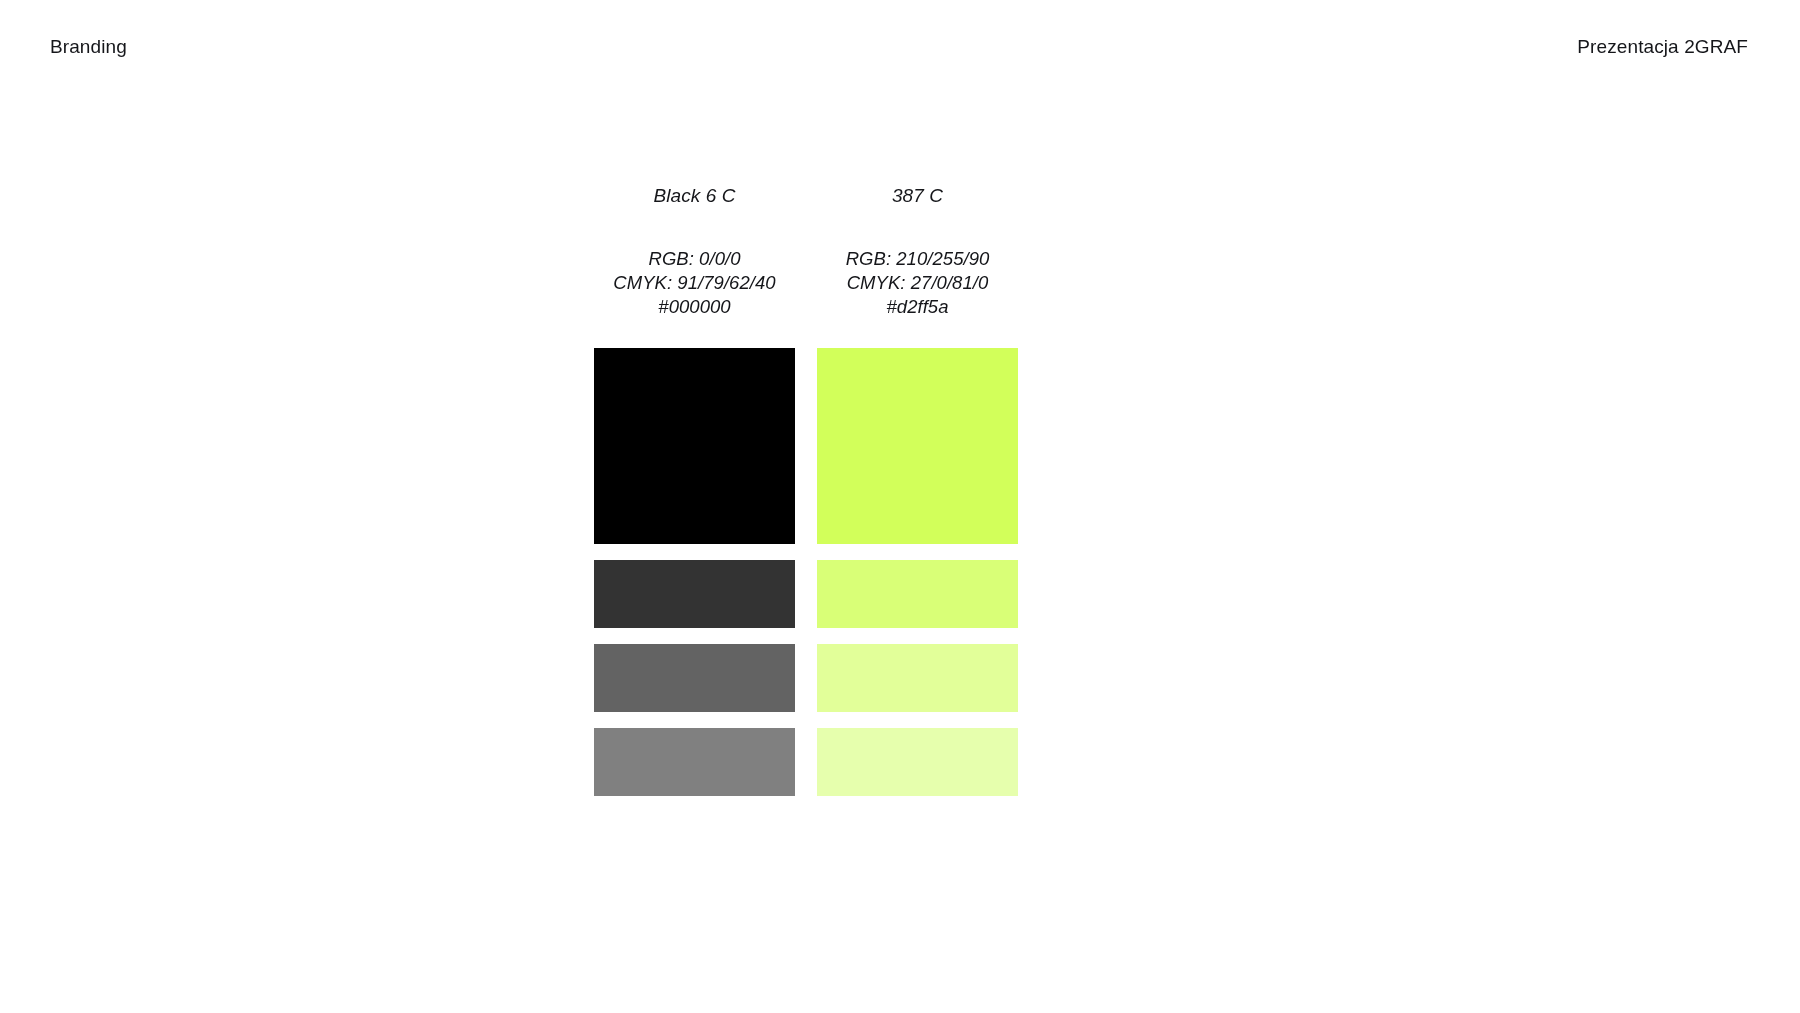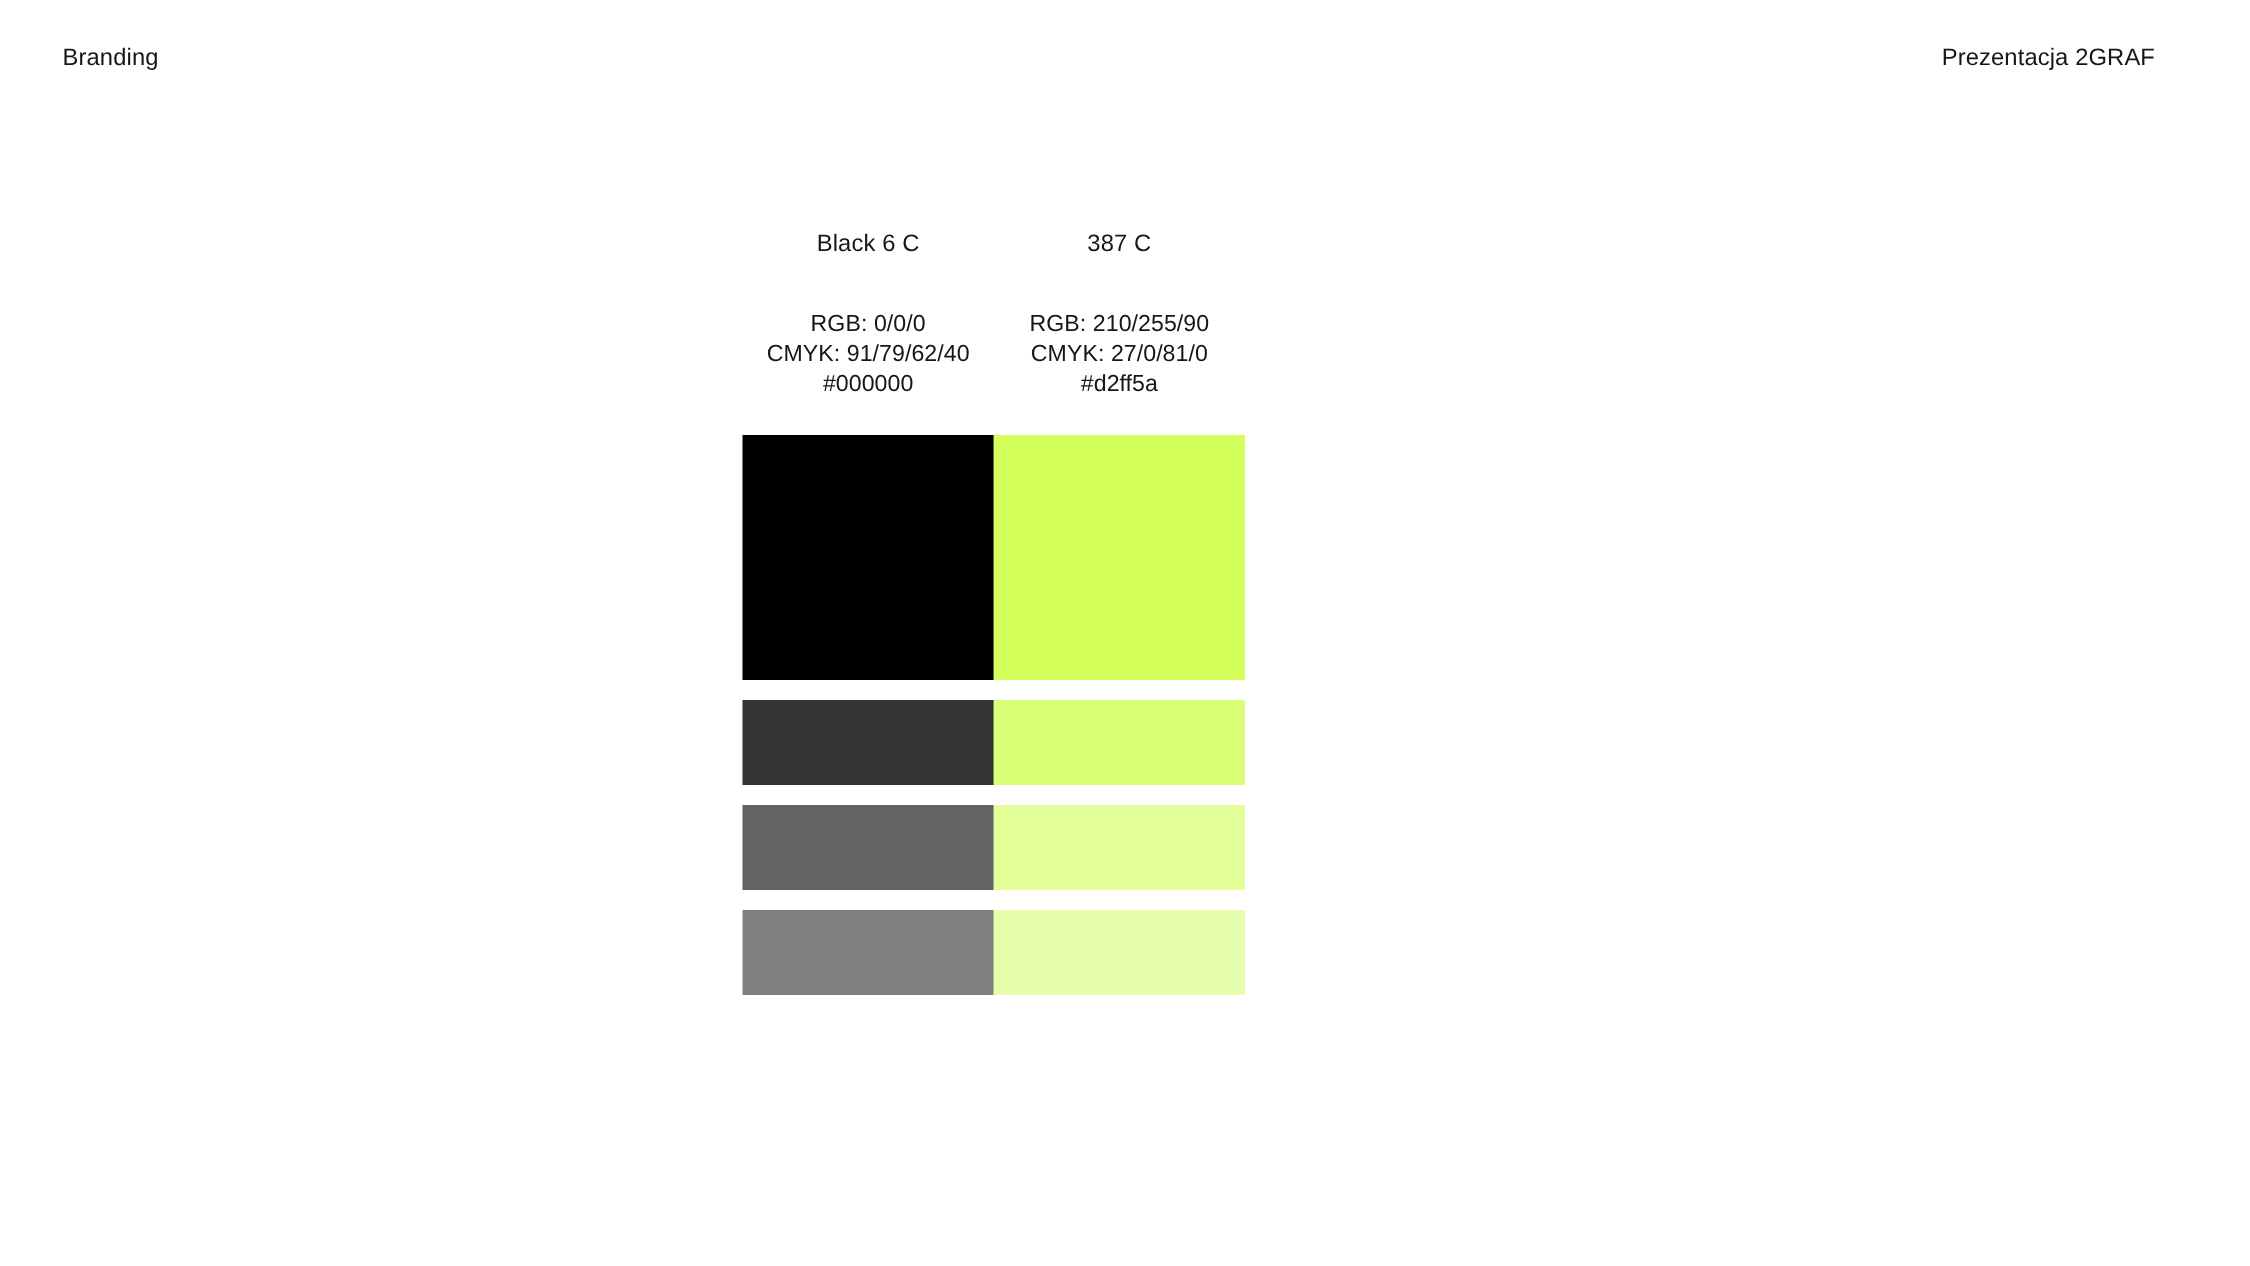--- a/index.html
+++ b/index.html
@@ -22,40 +22,42 @@
   .slide-header {
     position: absolute;
     top: 0;
     left: 0;
     width: 1800px;
     height: 92px;
     display: flex;
     align-items: center;
     justify-content: space-between;
     box-sizing: border-box;
-    padding: 0 76px 0 50px;
+    padding: 0 52px 0 50px;
     gap: 48px;
   }
   .header-label {
     font-size: 19px;
     font-weight: 400;
     letter-spacing: 0.1px;
     color: #15161a;
     line-height: 1;
     white-space: nowrap;
   }
 
   
   .palette {
     position: absolute;
     left: 594px;
     top: 186px;
     width: 648px;
     display: flex;
     flex-direction: row;
+    gap: 22px;
+    font-style: italic;
   }
   .palette-column {
     width: 201px;
     display: flex;
     flex-direction: column;
     align-items: center;
   }
 
   .swatch-name {
     font-size: 19px;

